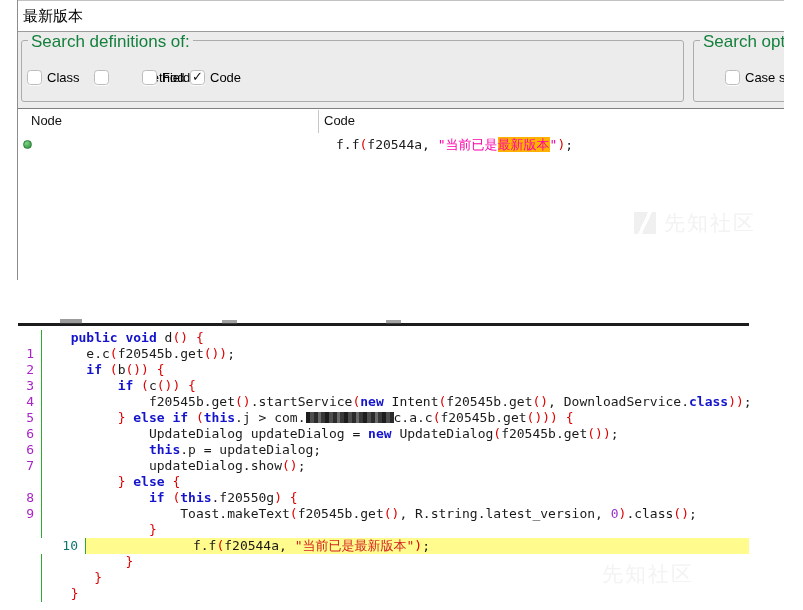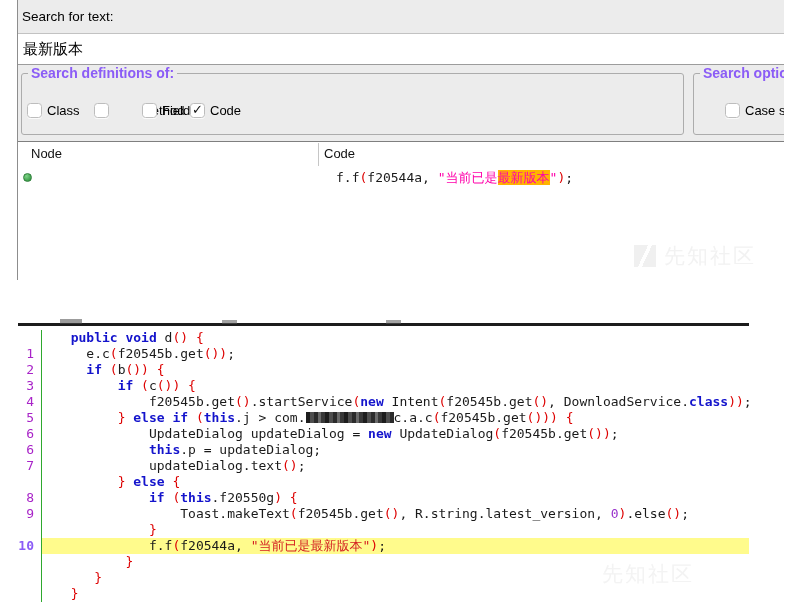--- a/index.html
+++ b/index.html
@@ -13,21 +13,21 @@
   
   .dialog{position:absolute;left:17px;top:0;width:766px;height:280px;background:#fff;
           border-left:1px solid #8d8d8d;overflow:hidden;}
   .row-label{height:33px;background:#ececec;display:flex;align-items:center;padding-left:4px;
              font-size:13.5px;color:#000;}
   .search-input{height:30px;background:#fff;border-top:1px solid #c2c2c2;border-bottom:1px solid #9c9c9c;
                 display:flex;align-items:center;padding-left:5px;font-size:15px;color:#000;}
   .groups-row{height:76px;background:#ececec;position:relative;}
   .groupbox{position:absolute;border:1px solid #acacac;border-radius:3px;background:#ececec;}
   .groupbox .legend{position:absolute;top:-9px;left:6px;background:#ececec;padding:0 3px;
-                    font-size:14px;color:#8b5cf6;white-space:nowrap;font-weight:bold;}
+                    font-size:17px;color:#15803d;white-space:nowrap;}
   .gb-defs{left:3px;top:8px;width:661px;height:60px;}
   .gb-opts{left:675px;top:8px;width:220px;height:60px;}
   .cb-item{position:absolute;top:29px;display:flex;align-items:center;gap:5px;}
   .cbox{width:15px;height:15px;border:1px solid #bdbdbd;border-radius:3.5px;background:#fff;
         box-sizing:border-box;display:flex;align-items:center;justify-content:center;
         box-shadow:0 1px 0 rgba(255,255,255,.8);}
   .cbox .tick{font-size:13px;font-weight:bold;color:#111;line-height:1;transform:translateY(-1px);}
   .cb-label{font-size:13px;color:#000;white-space:nowrap;}
 
   
@@ -68,38 +68,35 @@
   .cv-topline{position:absolute;left:18px;top:0;width:731px;height:2.5px;background:#1c1c1c;}
   .artifact{position:absolute;opacity:.55;}
   .cv-rows{position:absolute;left:14px;top:7px;width:735px;}
   .cv-row{display:flex;height:16px;}
   .cv-num{flex:none;width:28px;box-sizing:border-box;padding-right:7px;text-align:right;
           font:13px/16px "DejaVu Sans Mono","Liberation Mono",monospace;color:#a823c8;
           border-right:1px solid #2ea82e;}
   .cv-line{flex:1;white-space:pre;font:13px/16px "DejaVu Sans Mono","Liberation Mono",monospace;
            color:#1a1a1a;padding-left:13px;}
   .cv-row.hl .cv-line{background:#fffb8c;}
-  .cv-row.hl .cv-num{color:#8b5cf6;font-weight:bold;}
+  .cv-row.hl .cv-num{color:#0f766e;font-weight:normal;margin-left:44px;}
 
   
   .wm-ghost{position:absolute;left:602px;top:237px;color:#f3f3f3;font-size:21px;letter-spacing:2px;}
   .wm-wechat{position:absolute;left:555px;top:237px;display:flex;align-items:center;gap:9px;
              color:#a9a9a9;font-size:23px;letter-spacing:1px;
              font-family:"Liberation Sans","DejaVu Sans",sans-serif;}
 </style>
 </head>
 <body>
 
 <div class="screen">
 
   <section class="dialog">
 
-    <div class="row-label">
-      <span>Search for text:</span>
-    </div>
 
     <div class="search-input">
       <span>最新版本</span>
     </div>
 
     <div class="groups-row">
       <div class="groupbox gb-defs">
         <span class="legend">Search definitions of:</span>
         <div id="defs-checkboxes">
             <span class="cb-item" style="left: 5px;">
@@ -184,33 +181,33 @@
         <div class="cv-row">
           <span class="cv-num">6</span>
           <span class="cv-line"><span>            </span><span class="tk-p">UpdateDialog updateDialog = </span><span class="tk-k">new</span><span class="tk-p"> UpdateDialog</span><span class="tk-r">(</span><span class="tk-p">f20545b.get</span><span class="tk-r">())</span><span class="tk-p">;</span></span>
         </div>
         <div class="cv-row">
           <span class="cv-num">6</span>
           <span class="cv-line"><span>            </span><span class="tk-k">this</span><span class="tk-p">.p = updateDialog;</span></span>
         </div>
         <div class="cv-row">
           <span class="cv-num">7</span>
-          <span class="cv-line"><span>            </span><span class="tk-p">updateDialog.text</span><span class="tk-r">()</span><span class="tk-p">;</span></span>
+          <span class="cv-line"><span>            </span><span class="tk-p">updateDialog.show</span><span class="tk-r">()</span><span class="tk-p">;</span></span>
         </div>
         <div class="cv-row">
           <span class="cv-num"></span>
           <span class="cv-line"><span>        </span><span class="tk-r">}</span><span class="tk-p"> </span><span class="tk-k">else</span><span class="tk-p"> </span><span class="tk-r">{</span></span>
         </div>
         <div class="cv-row">
           <span class="cv-num">8</span>
           <span class="cv-line"><span>            </span><span class="tk-k">if</span><span class="tk-p"> </span><span class="tk-r">(</span><span class="tk-k">this</span><span class="tk-p">.f20550g</span><span class="tk-r">)</span><span class="tk-p"> </span><span class="tk-r">{</span></span>
         </div>
         <div class="cv-row">
           <span class="cv-num">9</span>
-          <span class="cv-line"><span>                </span><span class="tk-p">Toast.makeText</span><span class="tk-r">(</span><span class="tk-p">f20545b.get</span><span class="tk-r">()</span><span class="tk-p">, R.string.latest_version, </span><span class="tk-n">0</span><span class="tk-r">)</span><span class="tk-p">.else</span><span class="tk-r">()</span><span class="tk-p">;</span></span>
+          <span class="cv-line"><span>                </span><span class="tk-p">Toast.makeText</span><span class="tk-r">(</span><span class="tk-p">f20545b.get</span><span class="tk-r">()</span><span class="tk-p">, R.string.latest_version, </span><span class="tk-n">0</span><span class="tk-r">)</span><span class="tk-p">.class</span><span class="tk-r">()</span><span class="tk-p">;</span></span>
         </div>
         <div class="cv-row">
           <span class="cv-num"></span>
           <span class="cv-line"><span>            </span><span class="tk-r">}</span></span>
         </div>
         <div class="cv-row hl">
           <span class="cv-num">10</span>
           <span class="cv-line"><span>            </span><span class="tk-p">f.f</span><span class="tk-r">(</span><span class="tk-p">f20544a, </span><span class="tk-s">"当前已是最新版本"</span><span class="tk-r">)</span><span class="tk-p">;</span></span>
         </div>
         <div class="cv-row">

